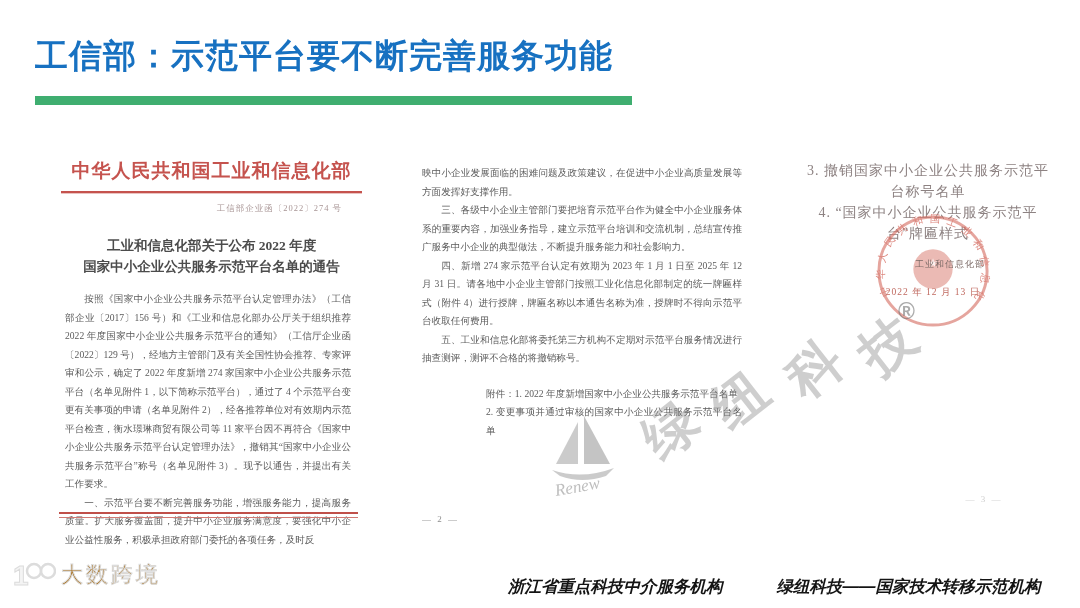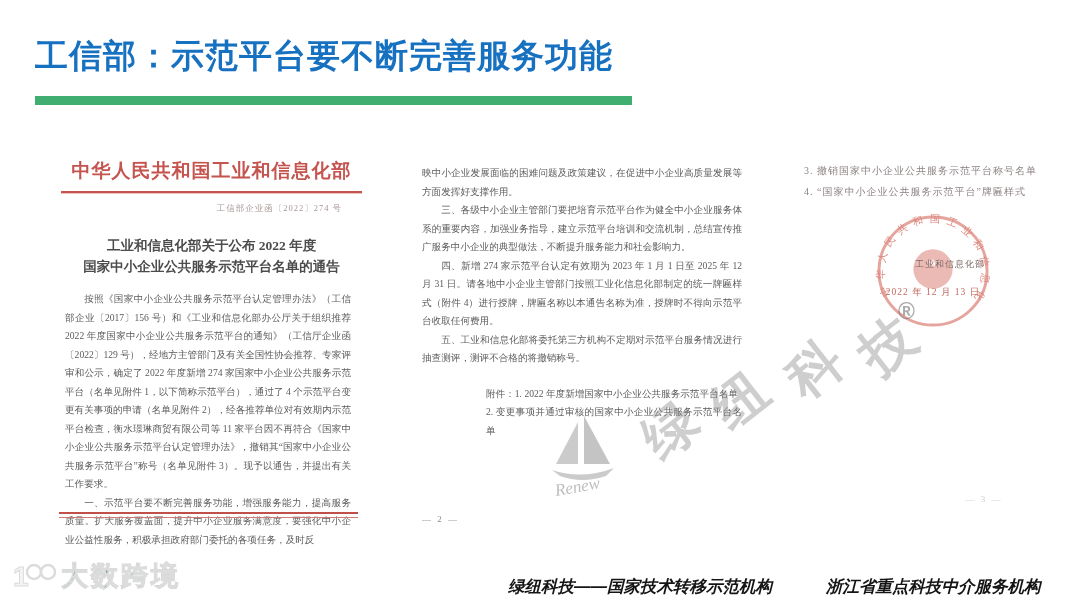--- a/index.html
+++ b/index.html
@@ -46,21 +46,21 @@
     border-top:2px solid #c0504a;border-bottom:1px solid #d07a74;
   }
   .page2{left:420px;top:164px;width:326px;height:362px;}
   .page2 .docbody{margin:0 4px 0 2px;}
   .attach-block{margin-top:17px;}
   .attach-item1{padding-left:64px;text-indent:-64px;}
   .attach-item2{padding-left:64px;text-indent:-30px;margin-top:0;}
   .page-no{position:absolute;font-size:9px;color:#8d8d8d;letter-spacing:2px;}
   .page-no-2{left:2px;bottom:2px;}
   .page3{left:788px;top:160px;width:264px;height:350px;}
-  .attach34{font-size:10px;color:#8d8282;line-height:21px;padding-left:16px;letter-spacing:1px;}
+  .attach34{font-size:14px;color:#8d8282;line-height:21px;padding-left:16px;letter-spacing:1px;text-align:center;}
   .page-no-3{position:absolute;left:952px;top:494px;width:64px;text-align:center;
     font-size:9px;color:#cfcfcf;letter-spacing:2px;}
   
   .seal{position:absolute;left:874px;top:212px;width:118px;height:118px;opacity:.8;}
   .seal-overlay-agency{
     position:absolute;left:894px;top:258px;width:112px;text-align:center;
     font-size:9px;color:#7b6a66;letter-spacing:1px;
     font-family:"Liberation Serif","DejaVu Serif",serif;filter:blur(.3px);
   }
   .seal-date{
@@ -80,21 +80,21 @@
   }
   .wm-boat{position:absolute;left:548px;top:416px;}
   
   .footer-credits{
     position:absolute;left:508px;top:576px;width:508px;
     display:flex;gap:54px;white-space:nowrap;
     font-size:16.5px;font-weight:700;font-style:italic;color:#141414;
   }
   .brand-logo{position:absolute;left:12px;top:558px;display:flex;align-items:center;gap:5px;}
   .logo-text{
-    font-size:27px;font-weight:700;letter-spacing:3px;color:#0f766e;
+    font-size:22px;font-weight:400;letter-spacing:3px;color:#a16207;
     -webkit-text-stroke:1px #dcdcdc;text-shadow:0 0 1px #e4e4e4;
   }
 </style>
 </head>
 <body>
 
 <div class="slide-title">工信部：示范平台要不断完善服务功能</div>
 <div class="title-underline"></div>
 
 <div class="docpage page1 serif">
@@ -161,15 +161,15 @@
 
 <div class="brand-logo">
   <svg width="44" height="34" viewBox="0 0 44 34">
     <text x="1" y="27" font-size="28" font-weight="bold" fill="#f4f4f4" stroke="#dcdcdc" stroke-width="1" font-family="Liberation Sans, DejaVu Sans, sans-serif">1</text>
     <circle cx="22" cy="13" r="7" fill="none" stroke="#dcdcdc" stroke-width="2.5"></circle>
     <circle cx="36" cy="13" r="7" fill="none" stroke="#dcdcdc" stroke-width="2.5"></circle>
   </svg>
   <span class="logo-text">大数跨境</span>
 </div>
 <div class="footer-credits">
+  <span>浙江省重点科技中介服务机构</span>
   <span>绿纽科技——国家技术转移示范机构</span>
-  <span>浙江省重点科技中介服务机构</span>
 </div>
 
 </body></html>

